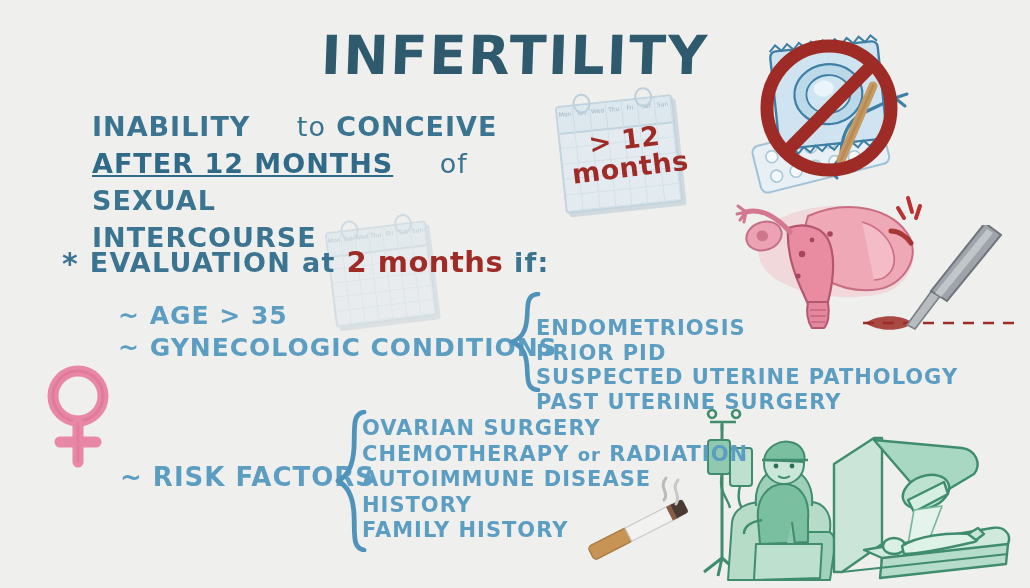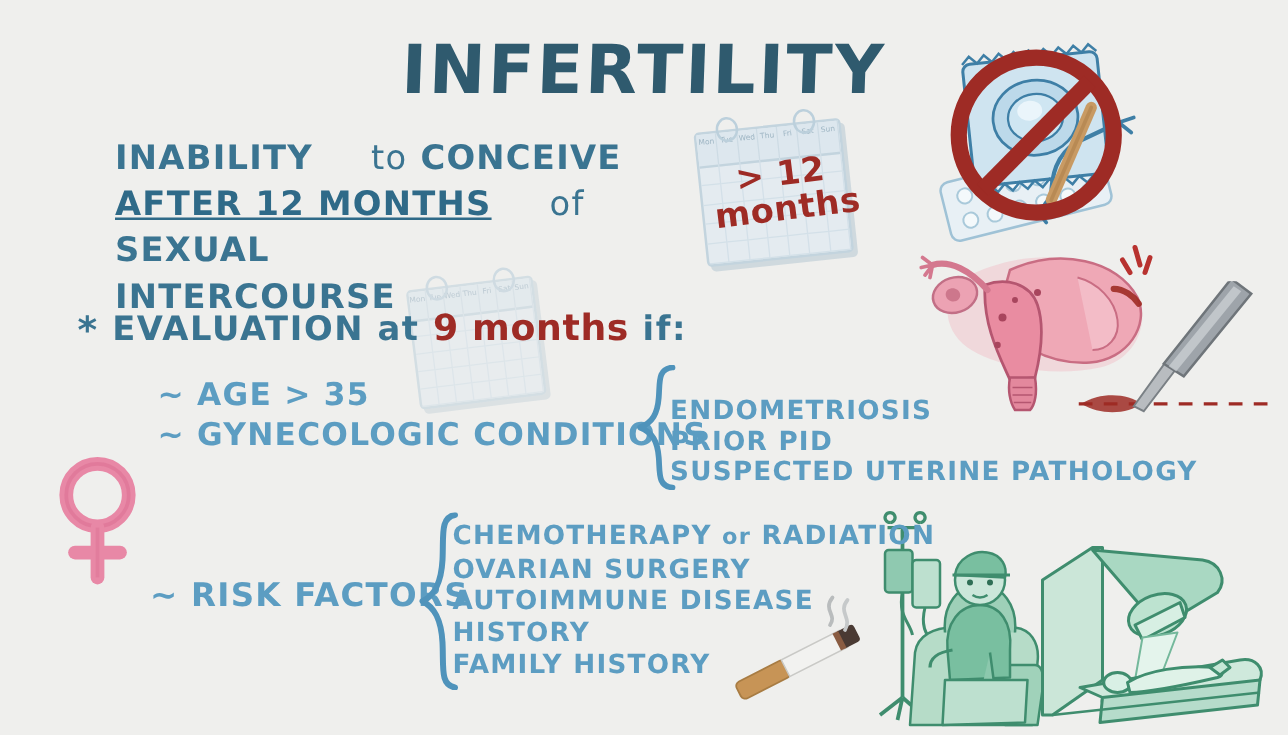--- a/index.html
+++ b/index.html
@@ -36,21 +36,21 @@
     font-size:27px;color:#3a7491;font-weight:600;letter-spacing:1.3px;
     z-index:6;
   }
   .evalline .star{font-size:30px;vertical-align:-2px;}
   .evalline .lc{text-transform:lowercase;}
   .evalline .red{color:#9e2b25;font-weight:bold;font-size:29px;letter-spacing:.5px;}
 
   .sub{
     color:#5c9dc2;font-weight:600;letter-spacing:1px;
   }
-  .agelist{left:126px;top:300px;font-size:25px;line-height:32px;z-index:6;}
+  .agelist{left:118px;top:300px;font-size:25px;line-height:32px;z-index:6;}
 
   .condlist{left:536px;top:296px;font-size:21px;line-height:24.5px;z-index:6;margin-top:20px;}
   .riskhead{left:120px;top:462px;font-size:26px;letter-spacing:1px;z-index:6;}
   .risklist{left:362px;top:416px;font-size:21px;line-height:25.5px;z-index:6;}
   .risklist .lc{text-transform:lowercase;font-size:18px;}
 
   
   .brace{position:absolute;z-index:6;}
 
   
@@ -177,21 +177,21 @@
       </div>
     </div>
     <div class="ring" style="left:16px;top:-9px;"></div>
     <div class="ring" style="left:70px;top:-9px;"></div>
   </div>
 
   <div class="abs hand evalline">
     <span class="star">*</span>
     <span>EVALUATION</span>
     <span class="lc">at</span>
-    <span class="red">9 months</span>
+    <span class="red">2 months</span>
     <span class="lc">if:</span>
   </div>
 
   <div class="abs hand sub agelist">
     <div>
       <span>~</span>
       <span>AGE &gt; 35</span>
     </div>
     <div>
       <span>~</span>
@@ -200,39 +200,40 @@
   </div>
 
   <svg class="brace" style="left:508px;top:292px;" width="34" height="100" viewBox="0 0 34 100">
     <path d="M30 2 C18 3 20 14 19 26 C18 39 14 46 4 50 C14 54 18 61 19 74 C20 86 18 97 30 98" fill="none" stroke="#4f93bb" stroke-width="4.6" stroke-linecap="round" stroke-linejoin="round"></path>
   </svg>
 
   <div class="abs hand sub condlist">
     <div>ENDOMETRIOSIS</div>
     <div>PRIOR PID</div>
     <div>SUSPECTED UTERINE PATHOLOGY</div>
+    <div>PAST UTERINE SURGERY</div>
   </div>
 
   <div class="abs hand sub riskhead">
     <span>~</span>
     <span>RISK FACTORS</span>
   </div>
 
   <svg class="brace" style="left:334px;top:410px;" width="34" height="142" viewBox="0 0 34 142">
     <path d="M30 2 C18 4 21 18 20 38 C19 56 14 66 4 71 C14 76 19 86 20 104 C21 124 18 138 30 140" fill="none" stroke="#4f93bb" stroke-width="4.8" stroke-linecap="round" stroke-linejoin="round"></path>
   </svg>
 
   <div class="abs hand sub risklist">
     <div>
+      <span>OVARIAN SURGERY</span>
+    </div>
+    <div>
       <span>CHEMOTHERAPY</span>
       <span class="lc">or</span>
       <span>RADIATION</span>
-    </div>
-    <div>
-      <span>OVARIAN SURGERY</span>
     </div>
     <div>
       <span>AUTOIMMUNE DISEASE</span>
     </div>
     <div>
       <span>HISTORY</span>
     </div>
     <div>
       <span>FAMILY HISTORY</span>
     </div>

